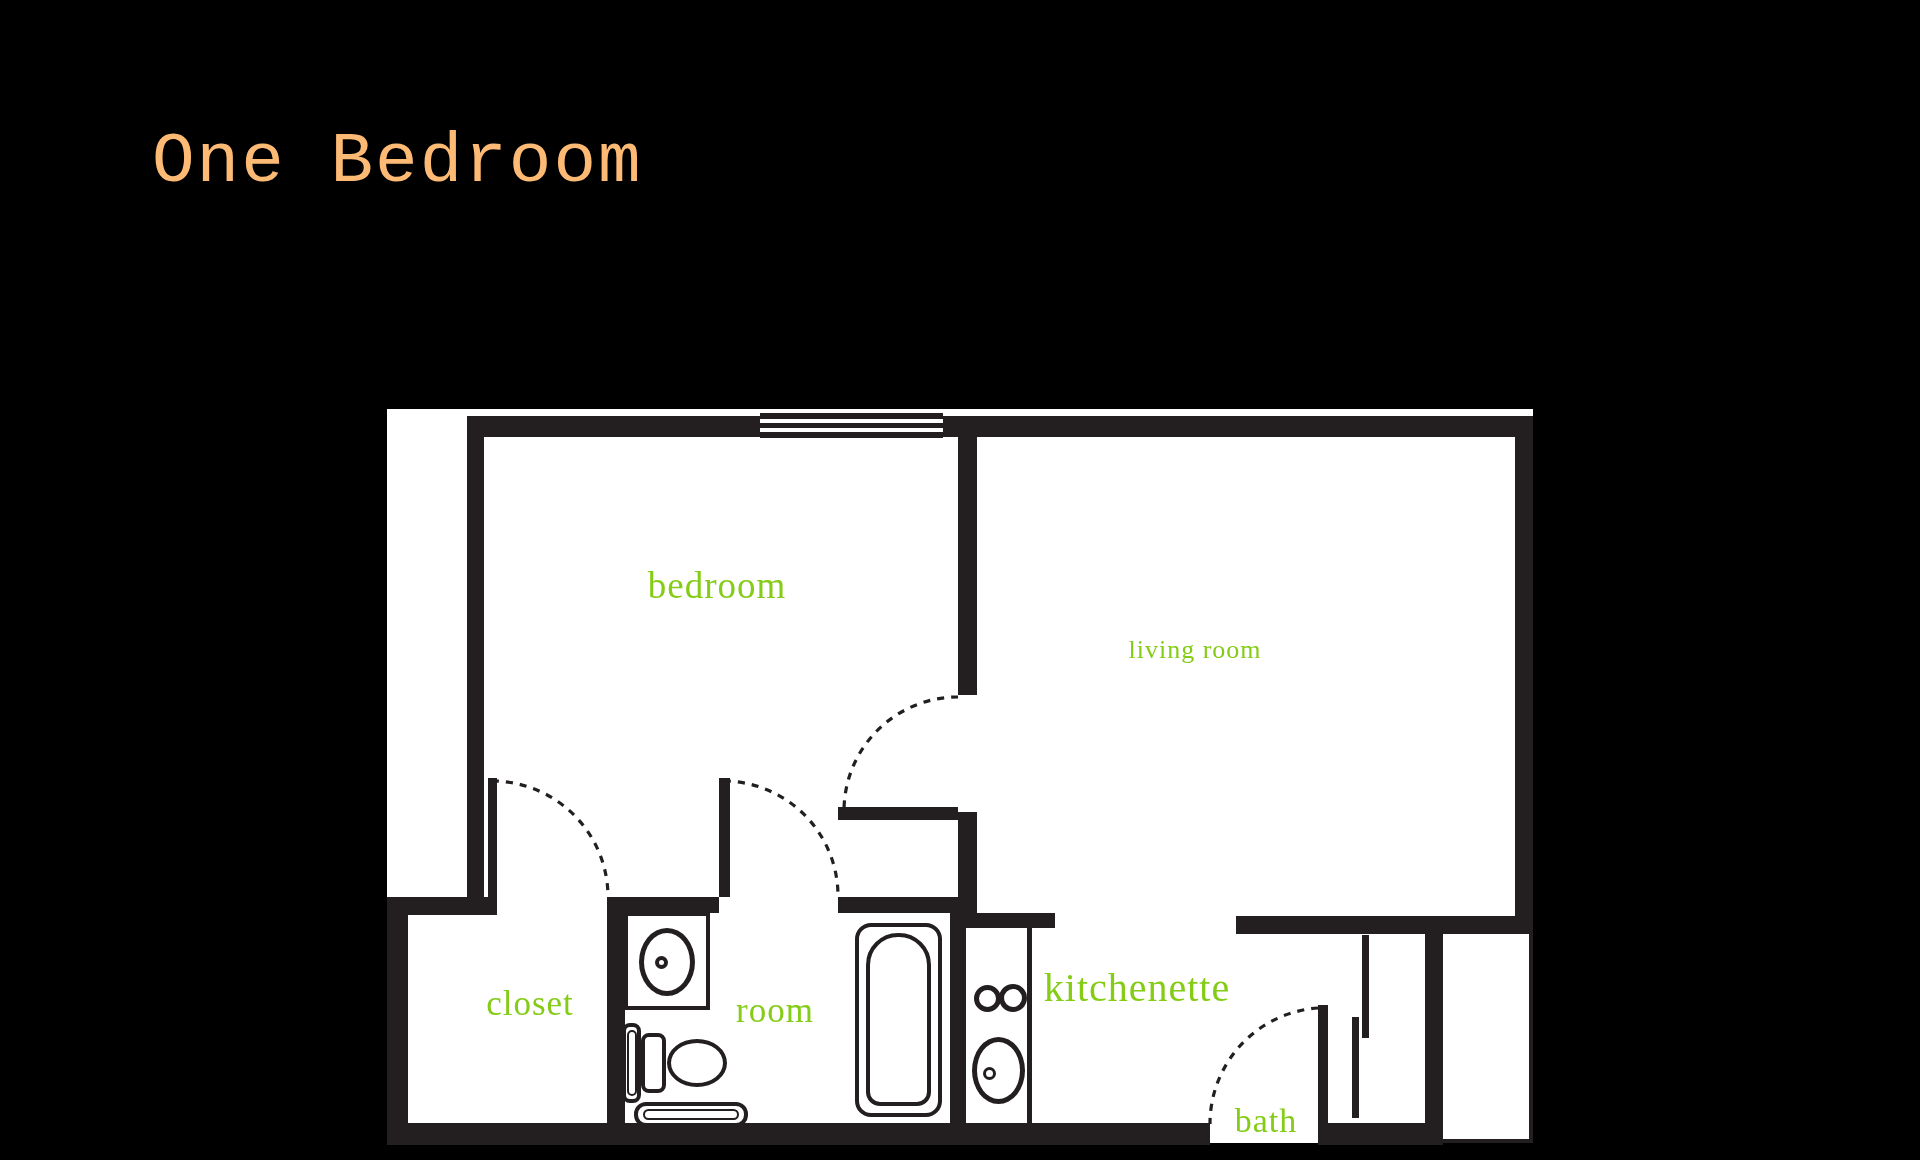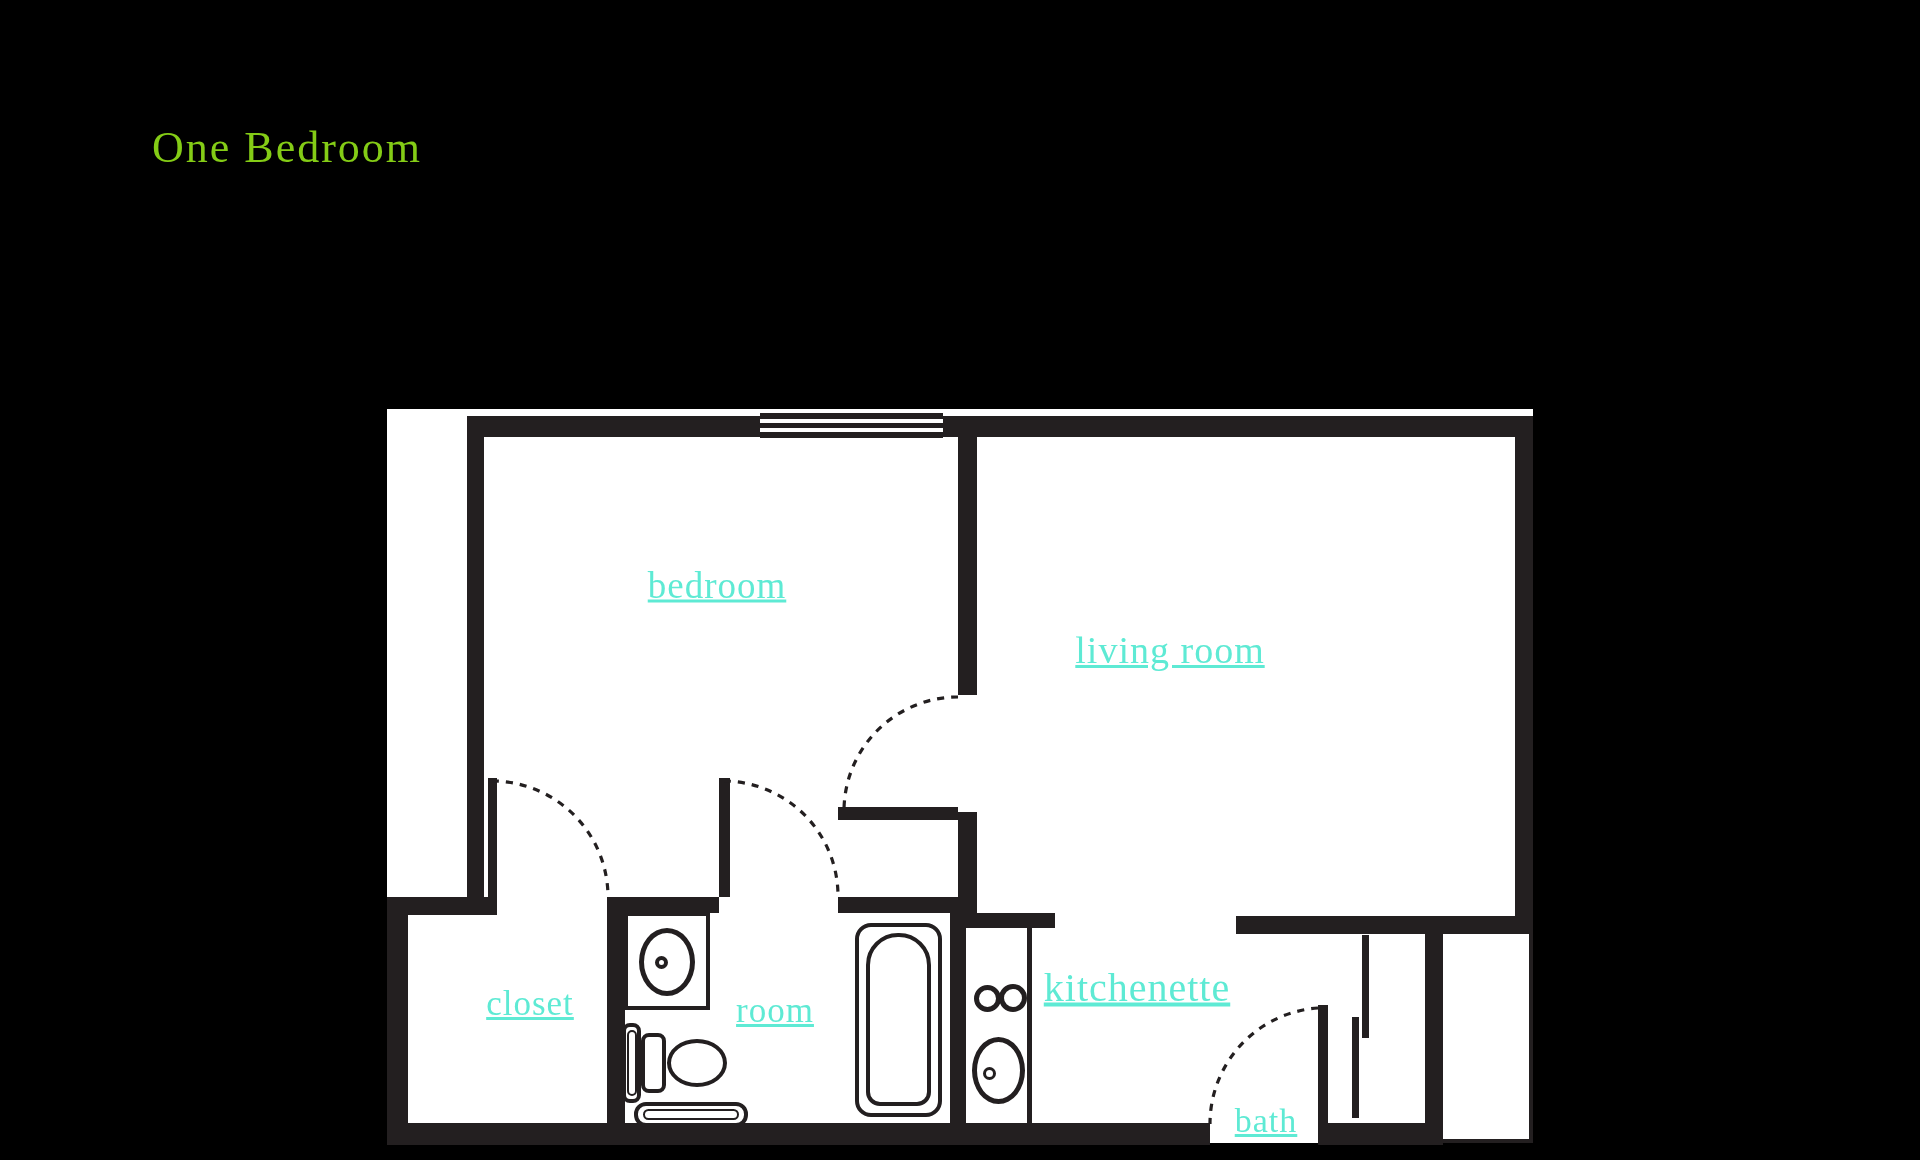--- a/index.html
+++ b/index.html
@@ -1,27 +1,27 @@
 <!DOCTYPE html>
 <html><head>
 <meta charset="utf-8">
 <style>
   html,body{margin:0;padding:0;background:#000;}
   .page{position:relative;width:1920px;height:1160px;background:#000000;overflow:hidden;
         font-family:"Liberation Serif", serif;}
-  .title{position:absolute;left:152px;top:122px;font-family:Liberation Serif, serif;
-         font-size:44px;font-weight:400;color:#84cc16;letter-spacing:2px;white-space:nowrap;}
+  .title{position:absolute;left:152px;top:122px;font-family:Liberation Mono, monospace;
+         font-size:71px;font-weight:400;color:#fdba74;letter-spacing:2px;white-space:nowrap;}
   .plan-bg{position:absolute;left:387px;top:409px;width:1146px;height:734px;background:#ffffff;}
   .wall{position:absolute;background:#231f20;}
   .thinline{position:absolute;background:#231f20;}
   .leaf{position:absolute;background:#231f20;}
-  .room-label{position:absolute;transform:translate(-50%,-50%);color:#5eead4;
-              white-space:nowrap;letter-spacing:1px;text-decoration:underline;}
+  .room-label{position:absolute;transform:translate(-50%,-50%);color:#84cc16;
+              white-space:nowrap;letter-spacing:1px;}
   .lab-bedroom{left:717px;top:585px;font-size:37px;}
-  .lab-living{left:1170px;top:650px;font-size:38px;}
+  .lab-living{left:1195px;top:650px;font-size:26px;}
   .lab-closet{left:530px;top:988px;font-size:35px;margin-top:16px;}
   .lab-bath{left:775px;top:1011px;font-size:35px;}
   .lab-kitchenette{left:1137px;top:987px;font-size:40px;}
   .lab-entry{left:1266px;top:1121px;font-size:34px;}
   .window{position:absolute;left:760px;top:413px;width:183px;height:25px;background:#ffffff;
           border-top:6px solid #231f20;border-bottom:6px solid #231f20;box-sizing:border-box;}
   .window .mullion{position:absolute;left:0;top:4px;width:100%;height:5px;background:#231f20;}
   .fx{position:absolute;box-sizing:border-box;border:4px solid #231f20;background:#ffffff;}
   .arc-svg{position:absolute;left:0;top:0;pointer-events:none;}
   .door-arc{fill:none;stroke:#231f20;stroke-width:3.2;stroke-dasharray:7 7;}

